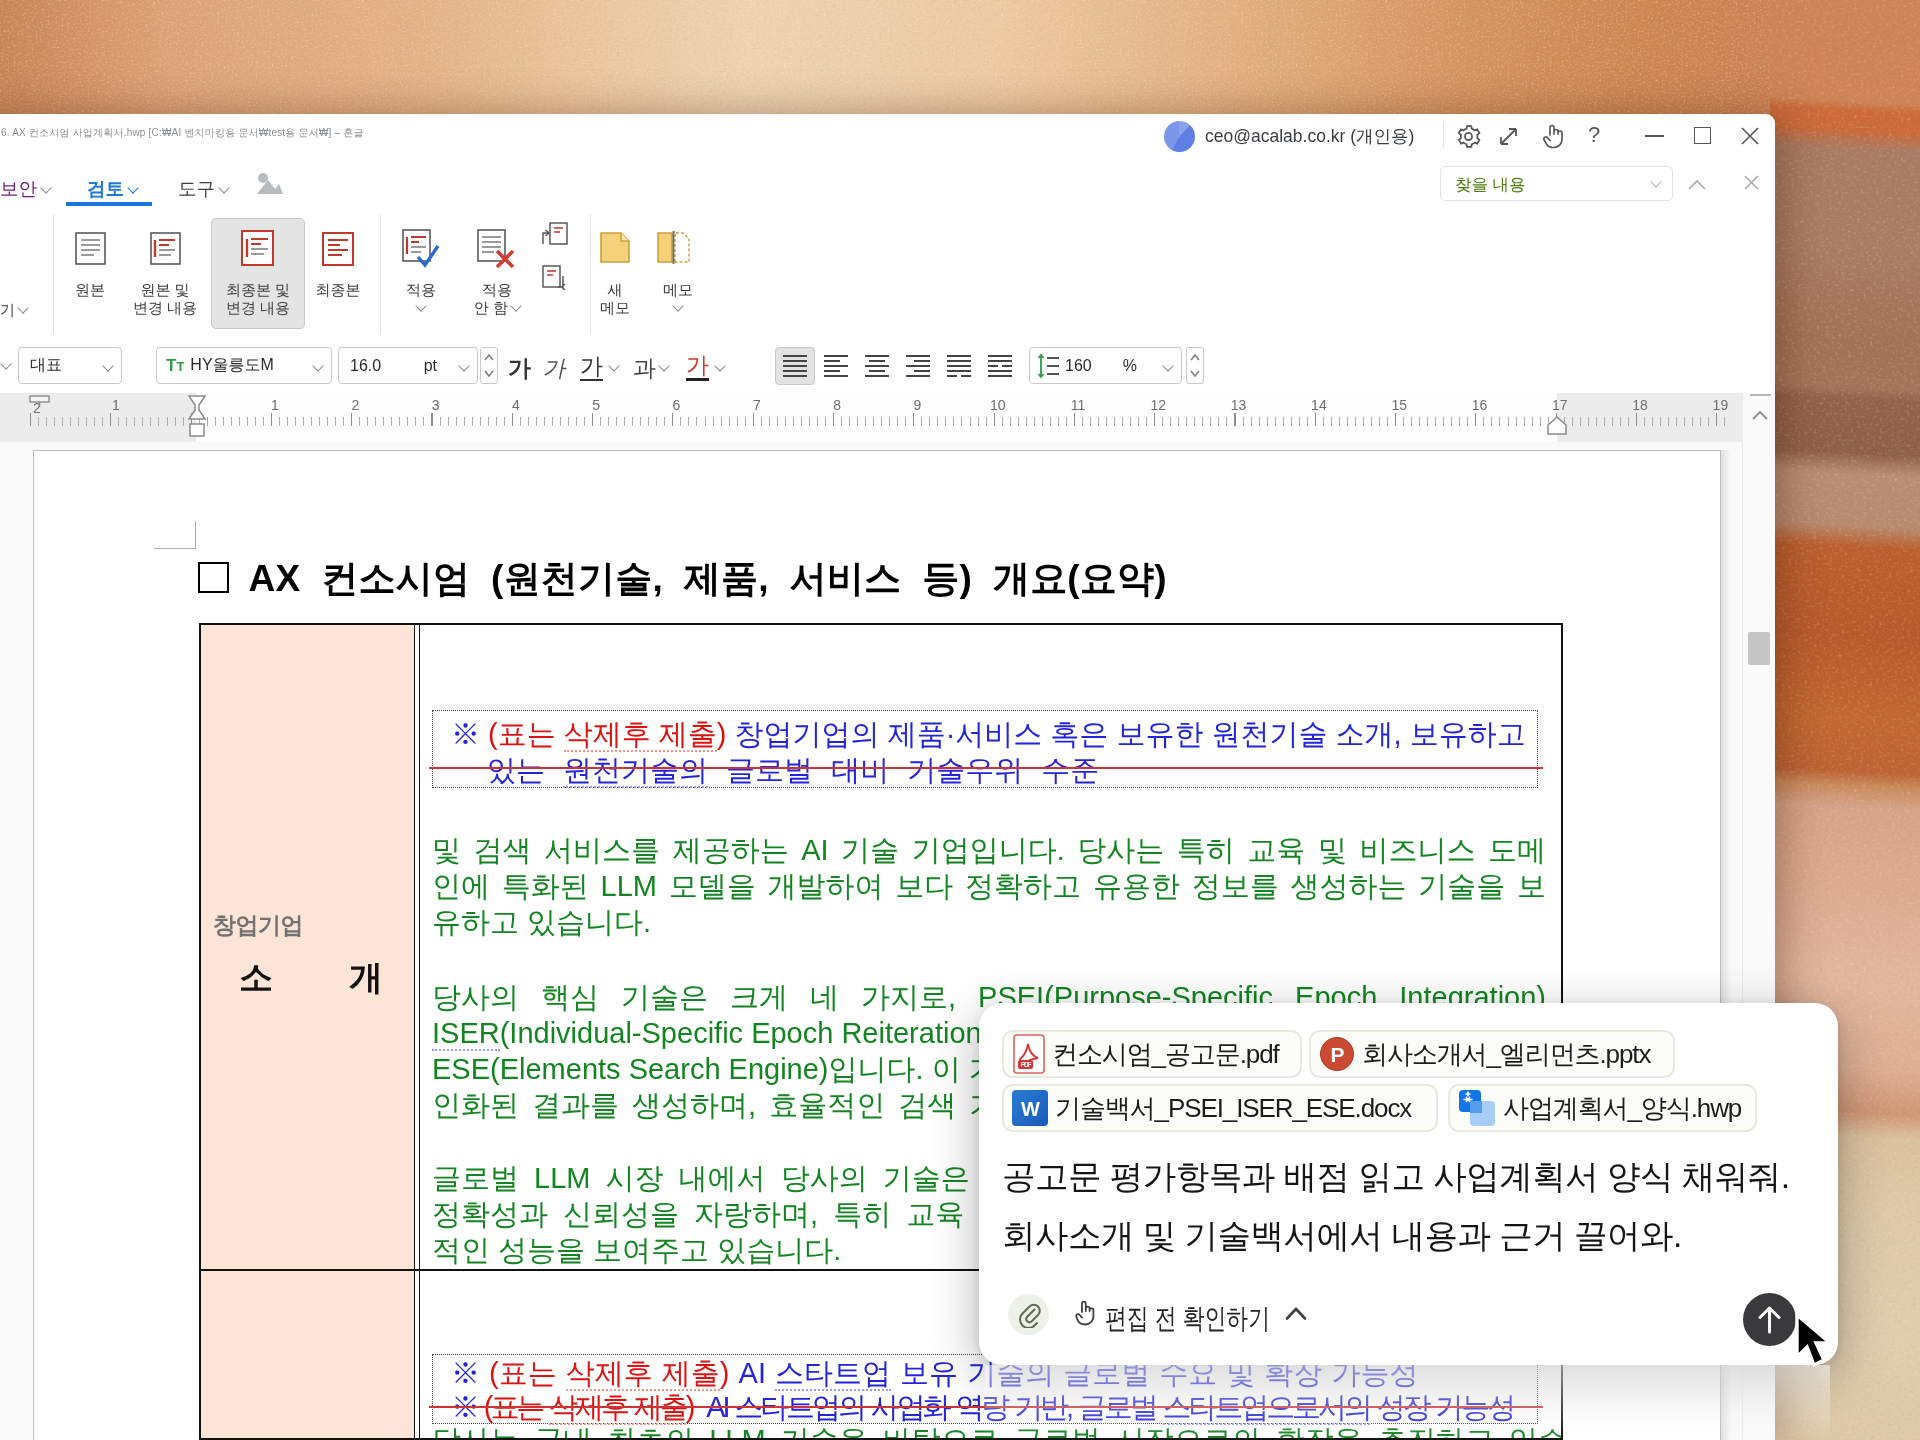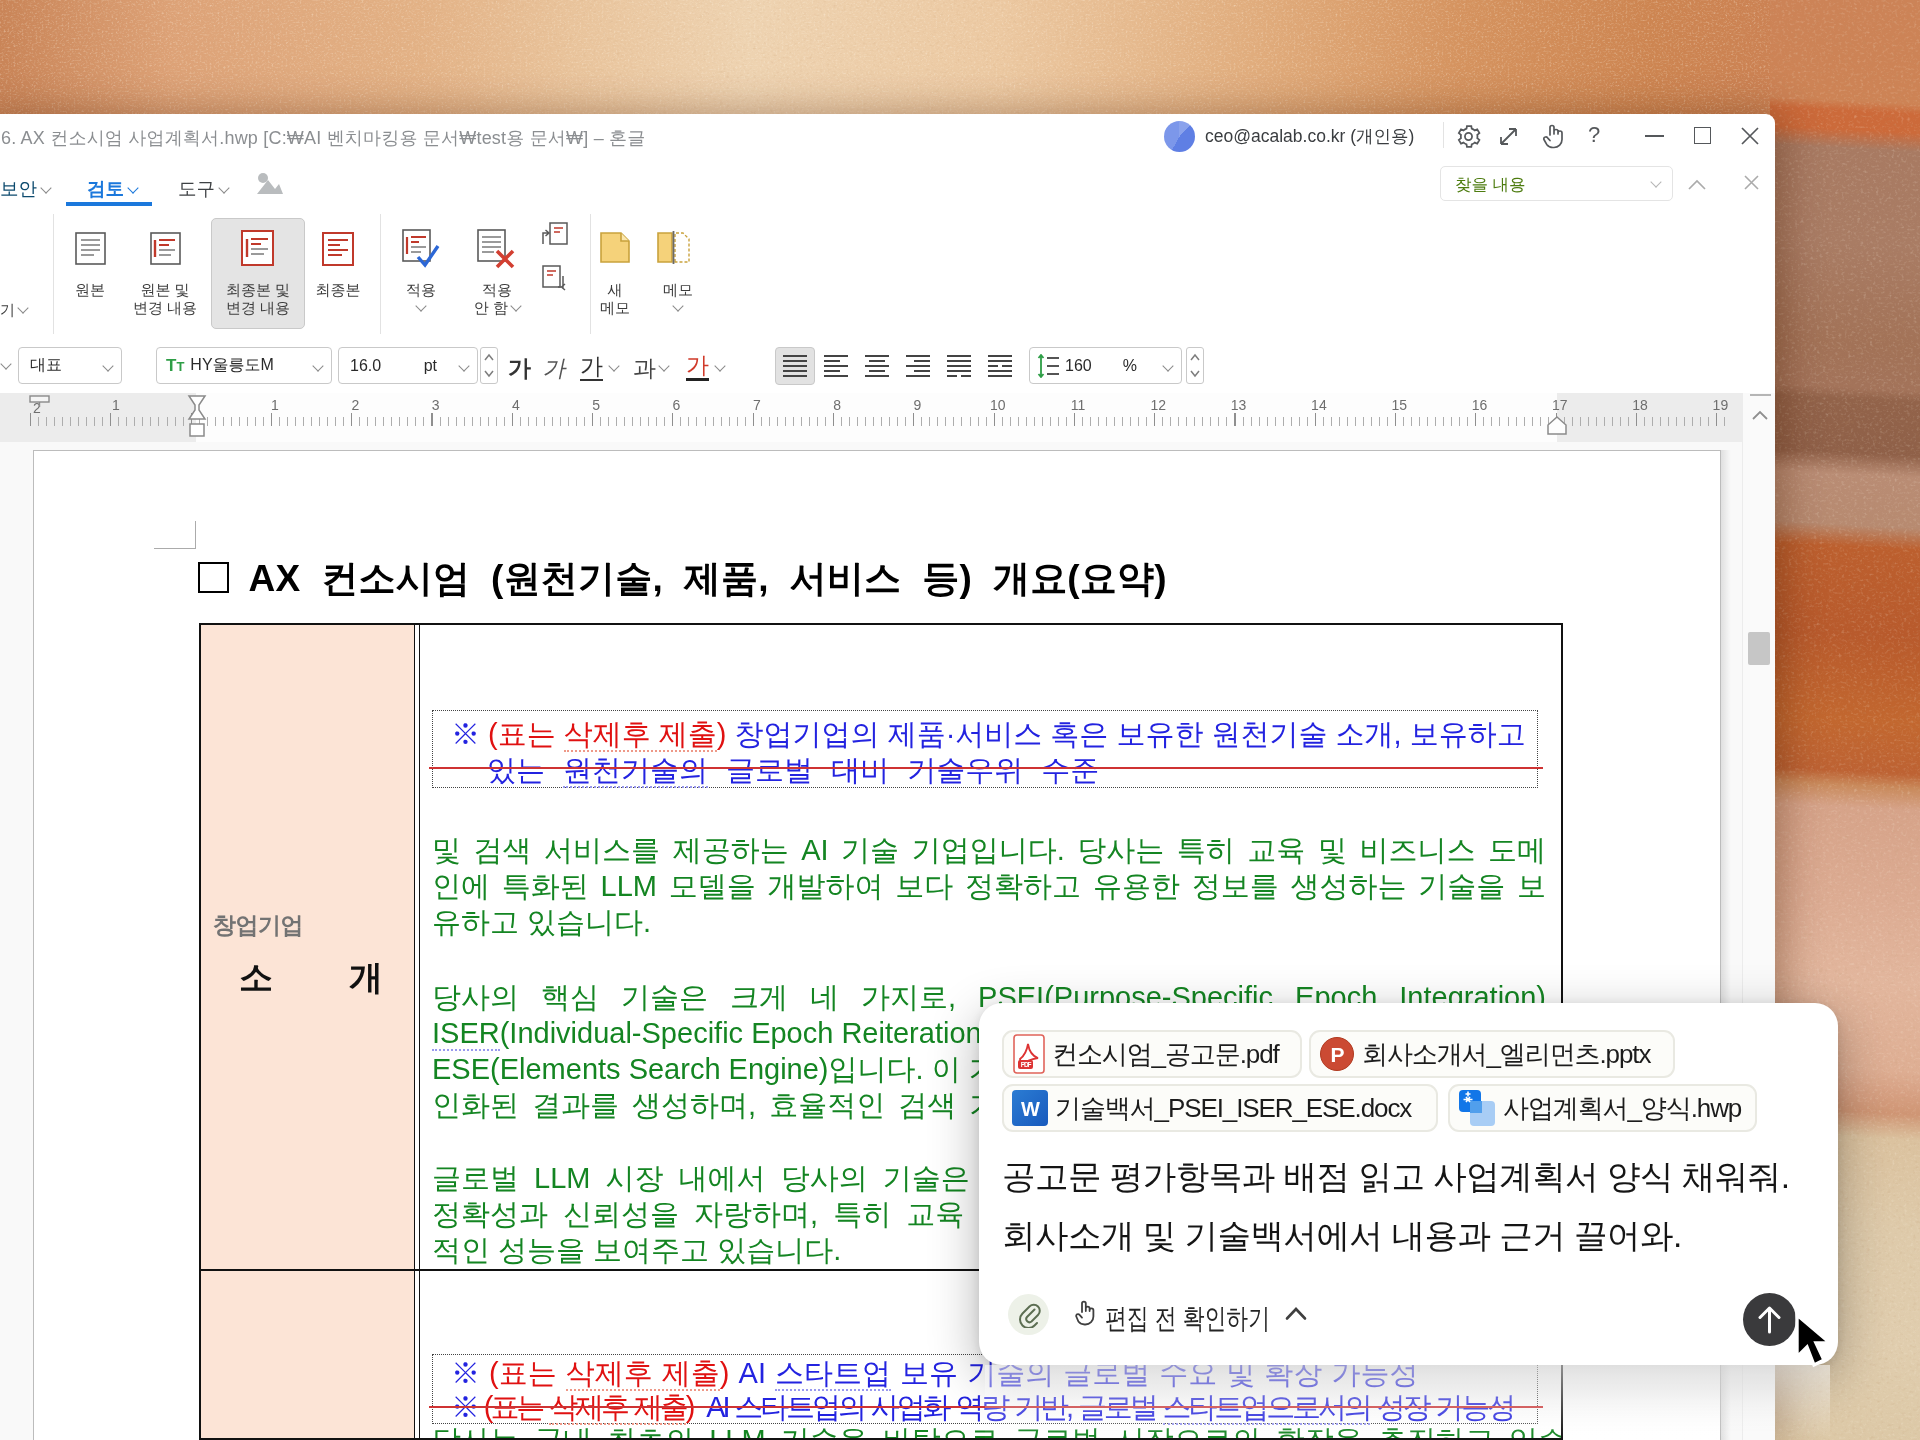--- a/index.html
+++ b/index.html
@@ -53,42 +53,42 @@
       <rect width="150" height="1440" filter="url(#nr1)" opacity="0.42"></rect>
       <filter id="nr2" x="0" y="0" width="100%" height="100%">
         <feTurbulence type="fractalNoise" baseFrequency="0.28 0.33" numOctaves="2" seed="17"></feTurbulence>
         <feColorMatrix type="matrix" values="0 0 0 0 0.5  0 0 0 0 0.3  0 0 0 0 0.15  0.8 0.8 0 0 -0.86"></feColorMatrix>
       </filter>
       <rect width="150" height="1440" filter="url(#nr2)" opacity="0.4"></rect>
     </svg>
   </div>
 <div class="a" id="win" style="left:-20px;top:114px;width:1795px;height:1326px;background:#fff;border-radius:9px 9px 0 0;box-shadow:8px 0 40px rgba(70,25,0,.38)">
 <div class="a" id="titlebar" style="left:20px;top:0;width:1775px;height:48px">
-  <div class="a" style="left:1px;top:12px;font-size:18px;color:#8b8e91;letter-spacing:.2px">6. AX 컨소시엄 사업계획서.hwp [C:₩AI 벤치마킹용 문서₩test용 문서₩] – 혼글</div>
+  <div class="a" style="left:1px;top:12px;font-size:10px;color:#8b8e91;letter-spacing:.2px">6. AX 컨소시엄 사업계획서.hwp [C:₩AI 벤치마킹용 문서₩test용 문서₩] – 혼글</div>
   <div class="a" style="left:1164px;top:7px;width:31px;height:31px;border-radius:50%;background:conic-gradient(#8aa2ec 0 12%,#5f7fe4 12% 58%,#7c97ea 58% 100%)"></div>
   <div class="a" style="left:1205px;top:10px;font-size:17.5px;color:#3a3d40">ceo@acalab.co.kr (개인용)</div>
   <div class="a" style="left:1443px;top:8px;width:1px;height:26px;background:#e3e3e3"></div>
   <svg class="a" style="left:1456px;top:10px" width="25" height="25" viewBox="0 0 24 24">
         <path d="M12 8.6a3.4 3.4 0 1 0 0 6.8 3.4 3.4 0 0 0 0-6.8zm8.6 3.4c0-.6-.06-1.1-.17-1.64l2.04-1.6-2.1-3.64-2.43 1a8.9 8.9 0 0 0-2.84-1.65L14.7 2h-4.2l-.4 2.47A8.9 8.9 0 0 0 7.26 6.1l-2.43-1-2.1 3.65 2.04 1.6a8.6 8.6 0 0 0 0 3.28l-2.04 1.6 2.1 3.64 2.43-1c.84.73 1.8 1.3 2.84 1.66l.4 2.46h4.2l.4-2.46a8.9 8.9 0 0 0 2.84-1.66l2.43 1 2.1-3.64-2.04-1.6c.11-.53.17-1.08.17-1.63z" fill="none" stroke="#55585b" stroke-width="1.7"></path>
       </svg>
   <svg class="a" style="left:1497px;top:11px" width="23" height="23" viewBox="0 0 23 23">
         <path d="M4 19 L19 4 M19 4 h-7 M19 4 v7 M4 19 h7 M4 19 v-7" stroke="#55585b" stroke-width="1.8" fill="none"></path>
       </svg>
   <svg class="a" style="left:1542px;top:9px" width="24" height="27" viewBox="0 0 24 27">
         <path d="M8 12 V4.5a2 2 0 0 1 4 0 V11 m0-2.5a2 2 0 0 1 4 0 V11 m0-1a2 2 0 0 1 4 0 v6.5a8 8 0 0 1-8 8h-1a8 8 0 0 1-6.3-3.1L2.2 17c-.9-1.2-.3-2.8 1.2-3 1-.2 1.8.3 2.4 1.1l2.2 2.4" fill="none" stroke="#55585b" stroke-width="1.7" stroke-linecap="round" stroke-linejoin="round"></path>
       </svg>
   <div class="a" style="left:1588px;top:8px;font-size:22px;color:#55585b">?</div>
   <div class="a" style="left:1645px;top:21px;width:19px;height:2px;background:#55585b"></div>
   <div class="a" style="left:1694px;top:13px;width:17px;height:17px;border:1.8px solid #55585b"></div>
   <svg class="a" style="left:1740px;top:12px" width="20" height="20" viewBox="0 0 20 20">
         <path d="M2 2 L18 18 M18 2 L2 18" stroke="#55585b" stroke-width="1.7"></path>
       </svg>
 </div>
 <div class="a" id="menurow" style="left:20px;top:48px;width:1775px;height:112px">
-  <div class="a" style="left:0;top:14px;font-size:18.5px;color:#0c4a6e">보안 <span class="chev"></span></div>
+  <div class="a" style="left:0;top:14px;font-size:18.5px;color:#701a75">보안 <span class="chev"></span></div>
   <div class="a" style="left:87px;top:14px;font-size:18.5px;color:#1b78dc;font-weight:bold">검토 <span class="chev" style="border-color:#1b78dc"></span></div>
   <div class="a" style="left:66px;top:40px;width:86px;height:4px;background:#1b78dc"></div>
   <div class="a" style="left:178px;top:14px;font-size:18.5px;color:#3e4144">도구 <span class="chev"></span></div>
   <svg class="a" style="left:253px;top:8px" width="30" height="26" viewBox="0 0 30 26">
         <circle cx="10" cy="8" r="5" fill="#b9bcbe"></circle>
         <path d="M4 24 L15 10 L22 19 L26 14 L30 24 Z" fill="#b9bcbe"></path>
       </svg>
 </div>
 <div class="a" style="left:1460px;top:52px;width:233px;height:35px;border:1px solid #e4e4e4;border-radius:5px;">
   <span class="a" style="left:14px;top:7px;font-size:16.5px;color:#4d7c0f">찾을 내용</span>

